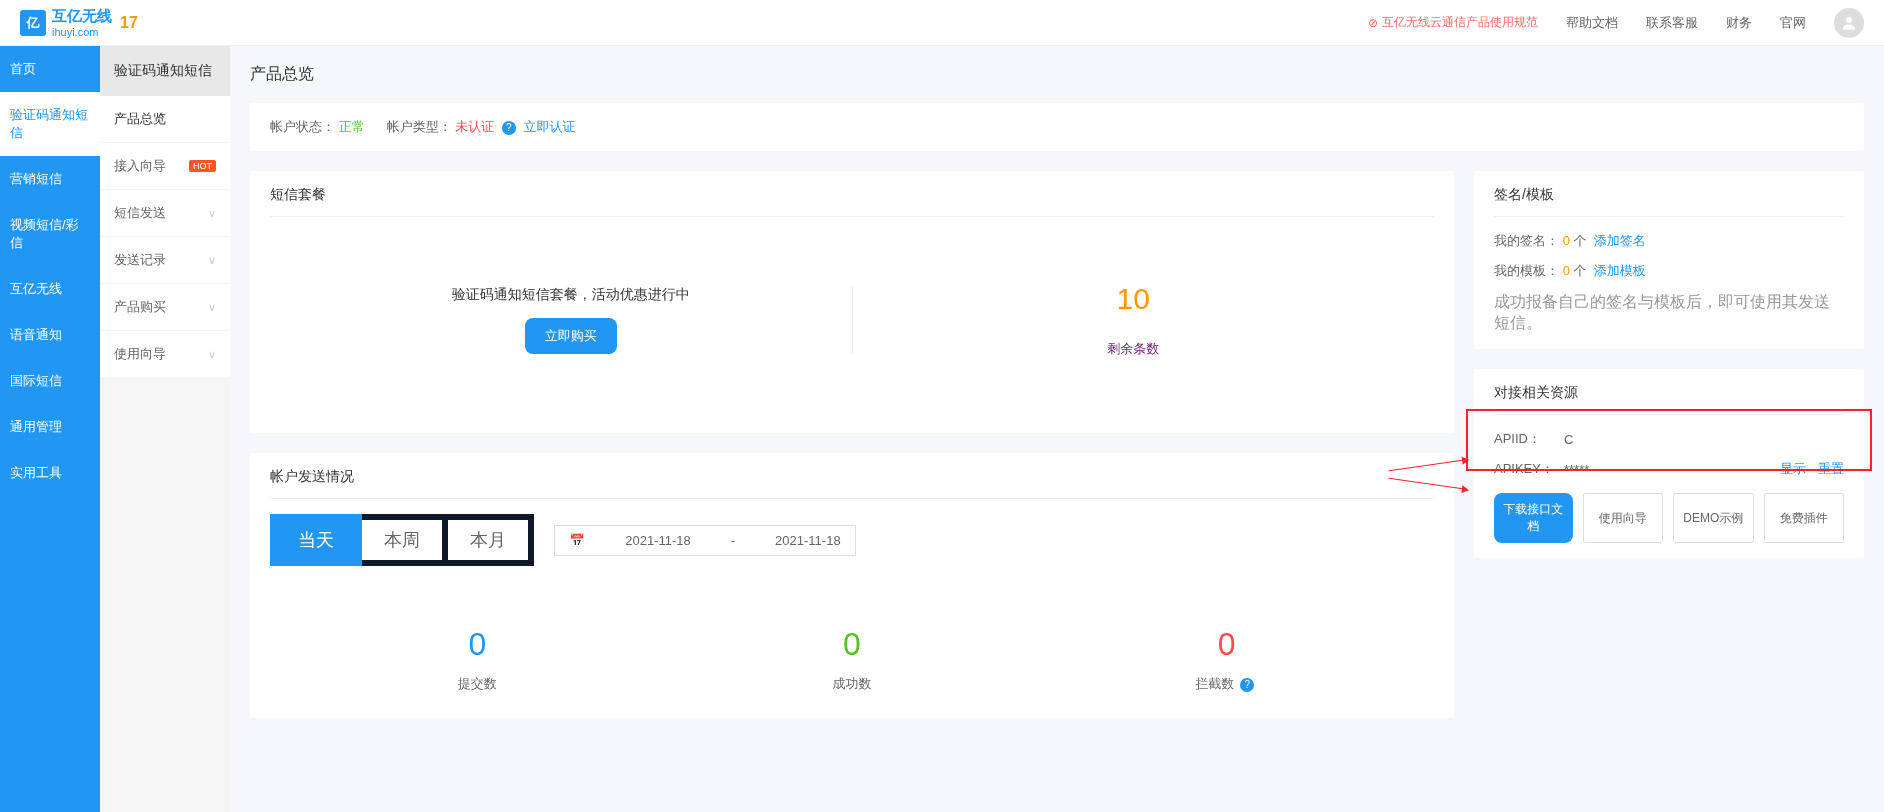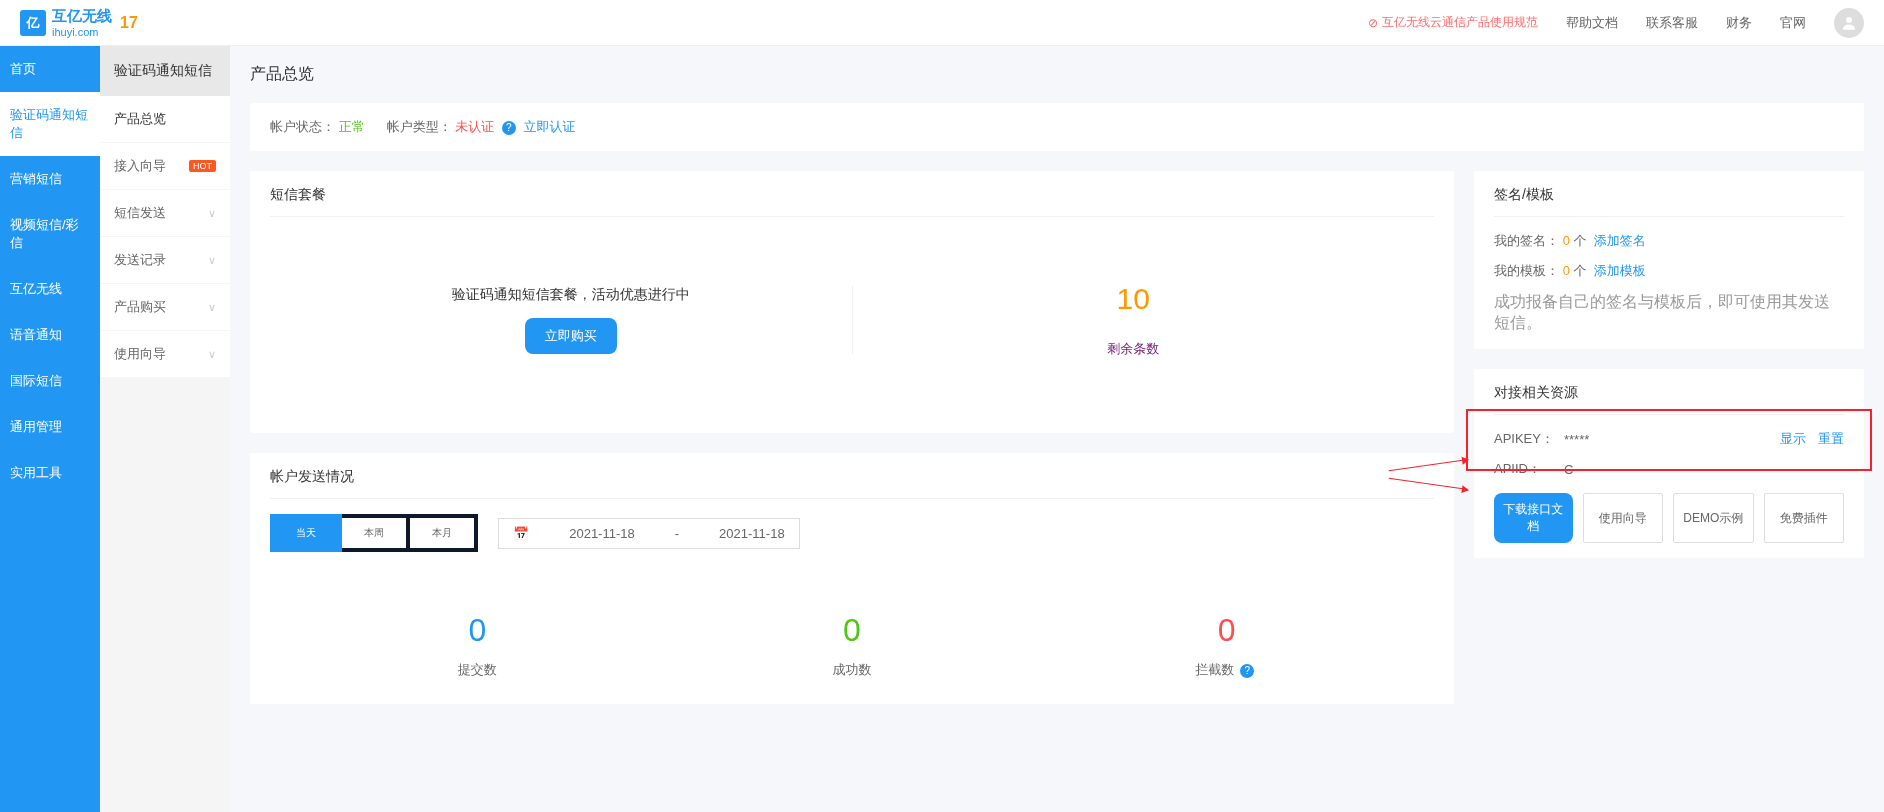--- a/index.html
+++ b/index.html
@@ -62,21 +62,21 @@
 .api-actions { margin-left: auto; display: flex; gap: 12px; }
 .btn-row { display: flex; gap: 10px; margin-top: 15px; }
 .btn-row button { flex: 1; padding: 8px 4px; font-size: 12px; }
 .red-box { position: absolute; border: 2px solid #f5222d; left: -8px; right: -8px; top: 40px; height: 62px; pointer-events: none; }
 .red-arrow { position: absolute; left: -80px; width: 80px; height: 1px; background: #f5222d; }
 .red-arrow::after { content: ''; position: absolute; right: -1px; top: -3px; border-left: 7px solid #f5222d; border-top: 4px solid transparent; border-bottom: 4px solid transparent; }
 .arrow1 { top: 48px; transform: rotate(-8deg); transform-origin: right; }
 .arrow2 { top: 78px; transform: rotate(8deg); transform-origin: right; left: -80px; }
 
 .tabs { display: flex; gap: 0; margin-bottom: 20px; align-items: center; }
-.tab { padding: 8px 22px; font-size: 10px; cursor: pointer; border: 4px solid #0f172a; background: #fff; color: #666; }
+.tab { padding: 8px 22px; font-size: 18px; cursor: pointer; border: 6px solid #0f172a; background: #fff; color: #666; }
 .tab:not(:first-child) { border-left: none; }
 .tab.active { background: #2196f3; color: #fff; border-color: #2196f3; }
 .date-range { margin-left: 20px; display: flex; align-items: center; border: 1px solid #ddd; padding: 7px 14px; font-size: 13px; color: #666; gap: 40px; }
 .cal-icon { color: #bbb; }
 
 .stats-row { display: flex; padding: 40px 20px 10px; }
 .stat { flex: 1; text-align: center; }
 .stat-num { font-size: 32px; }
 .stat-num.blue { color: #2196f3; }
 .stat-num.green { color: #52c41a; }
@@ -238,31 +238,31 @@
           <div class="sign-tip">成功报备自己的签名与模板后，即可使用其发送短信。</div>
         </div>
 
         <div class="card api-section">
           <div class="card-title">对接相关资源</div>
           <div class="red-box">
             <div class="red-arrow arrow1"></div>
             <div class="red-arrow arrow2"></div>
           </div>
           <div class="api-row">
+            <span class="label">APIID：</span>
+            <span>C</span>
+          </div>
+          <div class="api-row">
             <span class="label">APIKEY：</span>
             <span>*****</span>
             <span class="api-actions">
               <span class="link-primary">显示</span>
               <span class="link-primary">重置</span>
             </span>
           </div>
-          <div class="api-row">
-            <span class="label">APIID：</span>
-            <span>C</span>
-          </div>
           <div class="btn-row" id="api-buttons">
               <button class="btn-primary">下载接口文档</button>
               <button class="btn-default">使用向导</button>
               <button class="btn-default">DEMO示例</button>
               <button class="btn-default">免费插件</button>
             </div>
         </div>
       </div>
     </div>
   </div>

